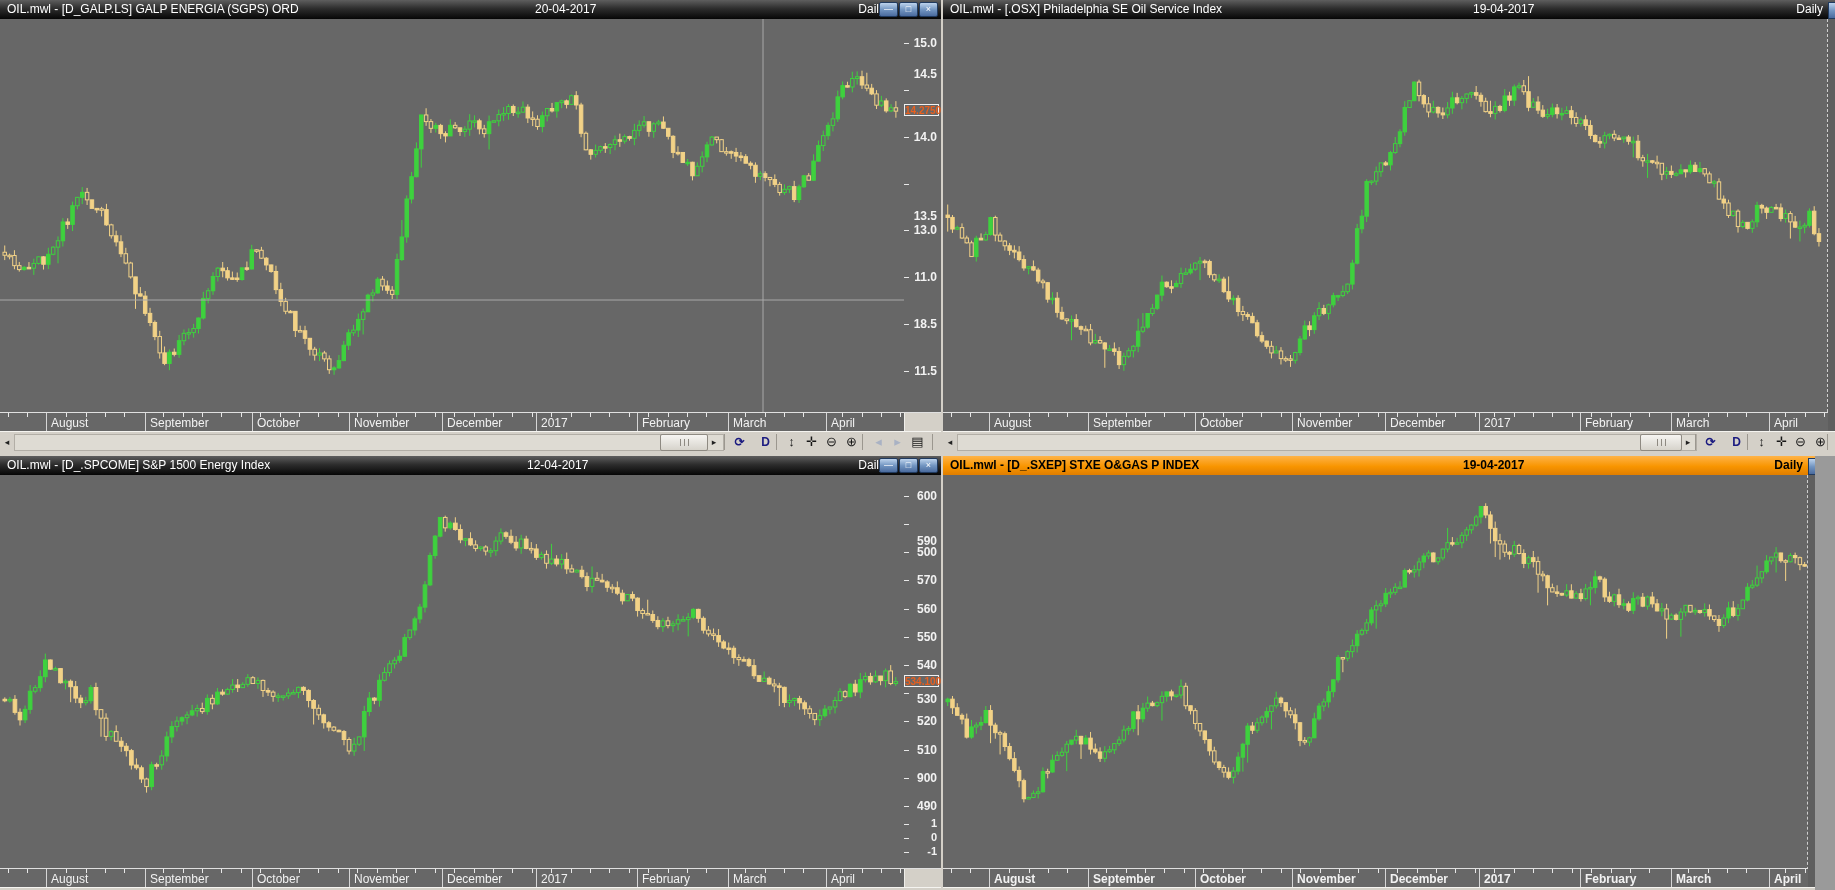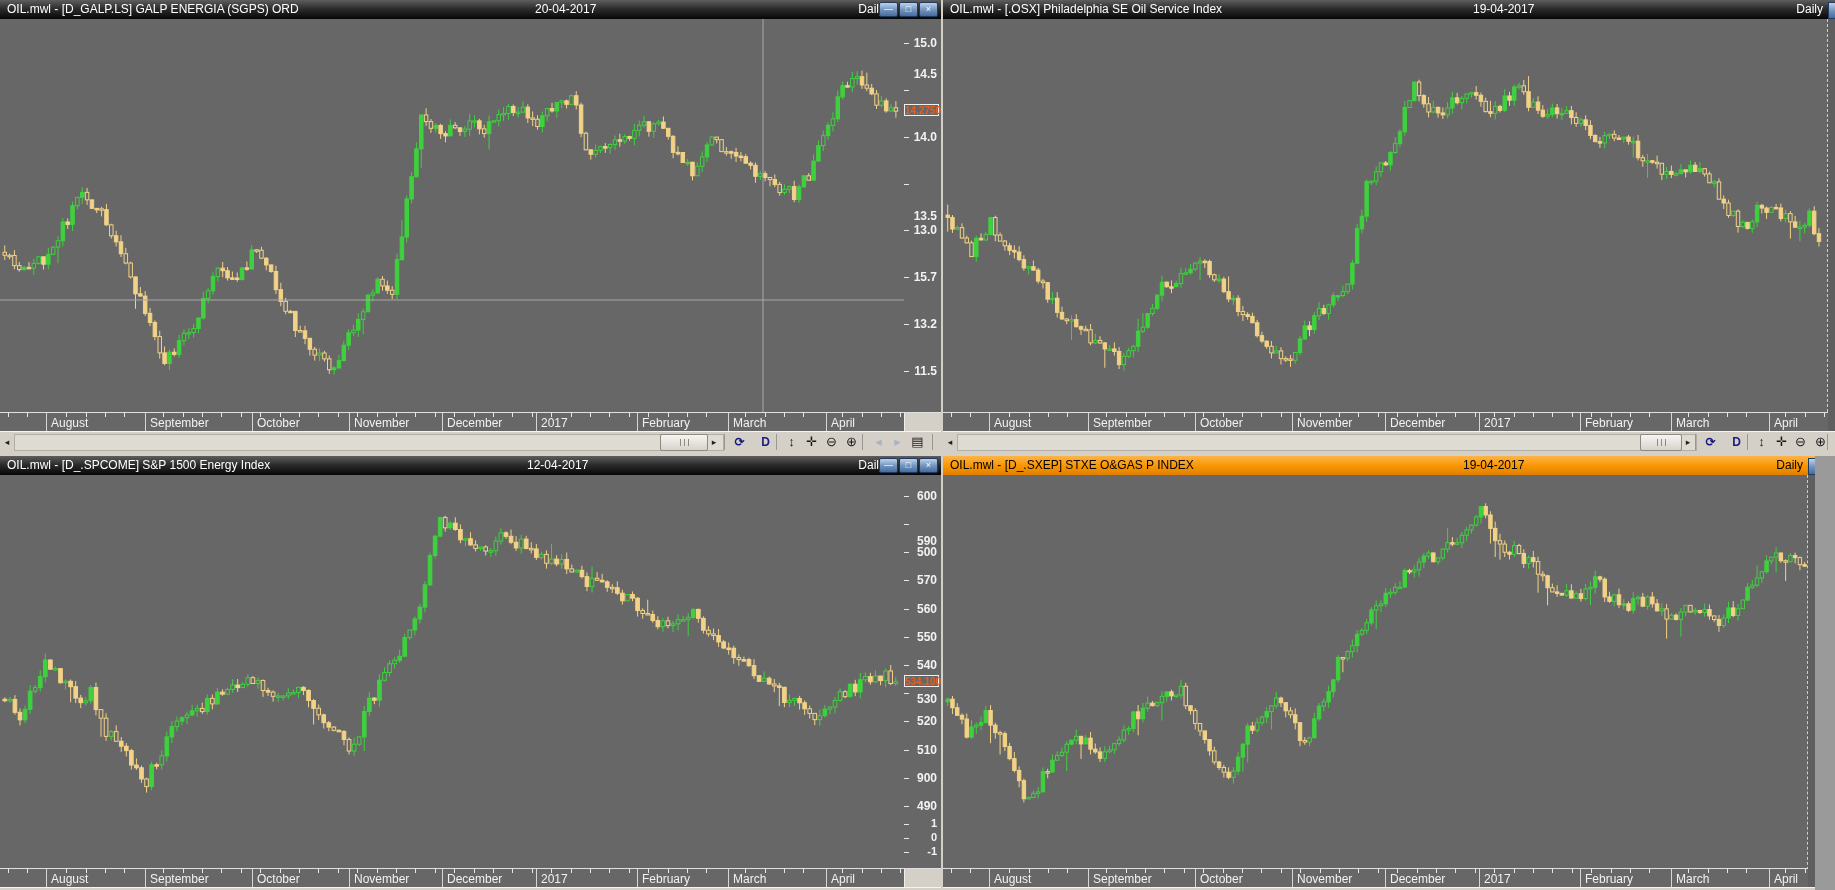--- a/index.html
+++ b/index.html
@@ -450,23 +450,23 @@
         <div class="ylabel" style="top: 24.3286px;">15.0</div>
         <div class="ytick" style="top: 71.1143px;"></div>
         <div class="ylabel" style="top: 55px;">14.5</div>
         <div class="ytick" style="top: 117.9px;"></div>
         <div class="ylabel" style="top: 117.9px;">14.0</div>
         <div class="ytick" style="top: 164.686px;"></div>
         <div class="ylabel" style="top: 164.686px; margin-top: 32px;">13.5</div>
         <div class="ytick" style="top: 211.471px;"></div>
         <div class="ylabel" style="top: 211.471px;">13.0</div>
         <div class="ytick" style="top: 258.257px;"></div>
-        <div class="ylabel" style="top: 258.257px;">15.7</div>
+        <div class="ylabel" style="top: 258.257px;">11.0</div>
         <div class="ytick" style="top: 305.043px;"></div>
-        <div class="ylabel" style="top: 305.043px;">13.2</div>
+        <div class="ylabel" style="top: 305.043px;">18.5</div>
         <div class="ytick" style="top: 351.829px;"></div>
         <div class="ylabel" style="top: 351.829px;">11.5</div>
         <div class="ymarker" style="top: 92.1679px;">14.27500</div>
       </div>
     <div class="xaxis" style="top:412px">
         <div class="mtick" style="left: 8px;"></div>
         <div class="mtick" style="left: 27.4px;"></div>
         <div class="mtick" style="left: 66.2px;"></div>
         <div class="mtick" style="left: 85.6px;"></div>
         <div class="mtick" style="left: 105px;"></div>
@@ -1502,21 +1502,21 @@
         <div class="msep" style="left: 728px;"></div>
         <div class="mlabel" style="left: 733px;">March</div>
         <div class="mtick major" style="left: 826px;"></div>
         <div class="msep" style="left: 826px;"></div>
         <div class="mlabel" style="left: 831px;">April</div>
         <div class="corner" style="left: 904px; width: 37px;"></div>
       </div>
     <div class="scrollrow" style="top:431px"></div>
   </div>
 
-  <div class="panel" id="p3" style="left:943px;top:456px;width:872px;height:434px;">
+  <div class="panel" id="p3" style="left:943px;top:456px;width:872px;height:434px;font-weight:bold;">
     <div class="titlebar active">
       <span class="tb-title">OIL.mwl - [D_.SXEP] STXE O&amp;GAS P INDEX</span>
       <span class="tb-date" style="left:520px">19-04-2017</span>
       <span class="tb-period" style="right:12px">Daily</span>
       <span class="wb-cut"></span>
     </div>
     <svg class="chart" width="884" height="393">
         <line x1="4.713913043478261" y1="222.6469218650982" x2="4.713913043478261" y2="231.05709863767885" stroke="#3ed13e" stroke-width="1"></line>
         <rect x="3" y="224.16697865456567" width="3.427826086956522" height="2.579716705573361" fill="#3ed13e" stroke="#3ed13e" stroke-width="1"></rect>
         <line x1="9.474782608695653" y1="220.99836343729982" x2="9.474782608695653" y2="239.0191963667929" stroke="#f2d287" stroke-width="1"></line>

